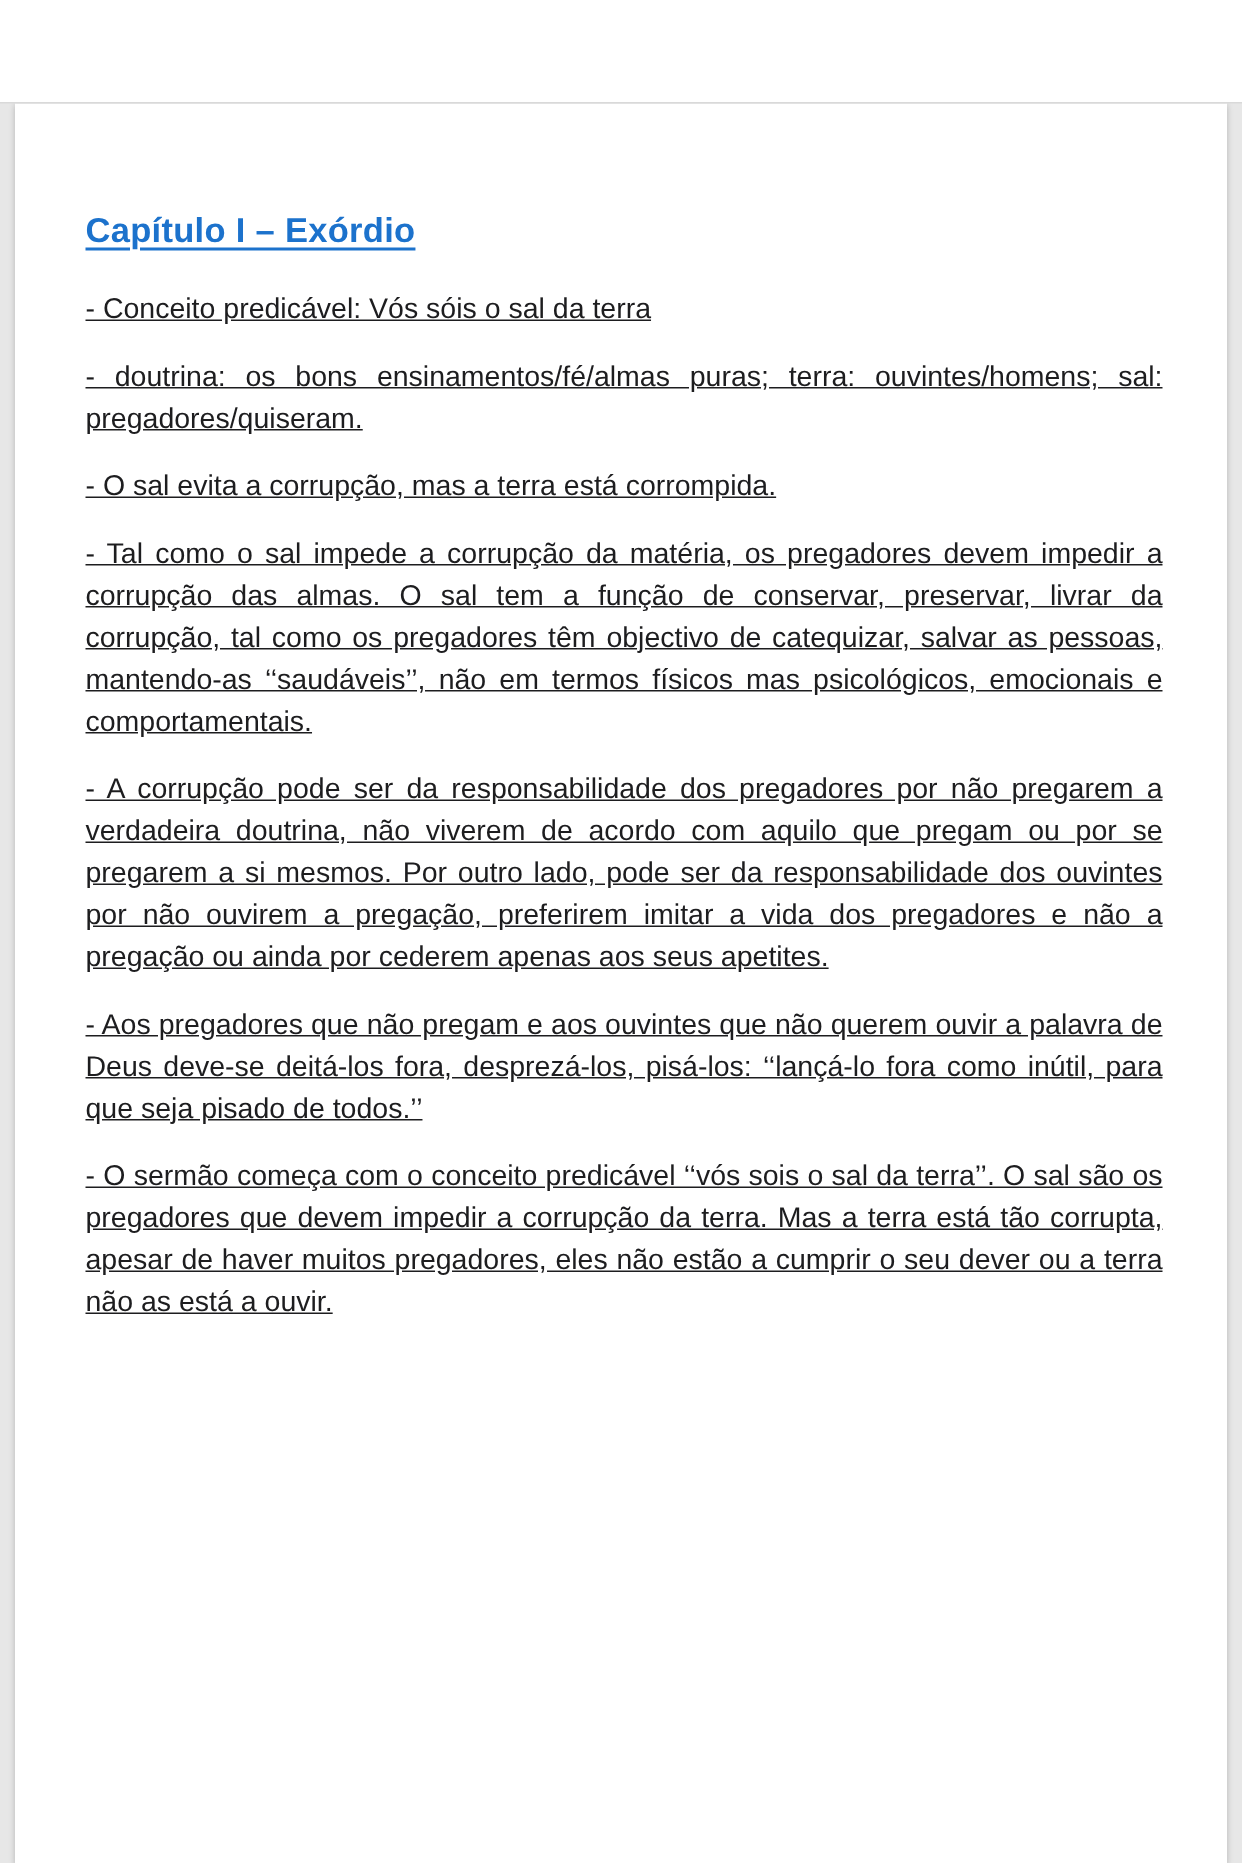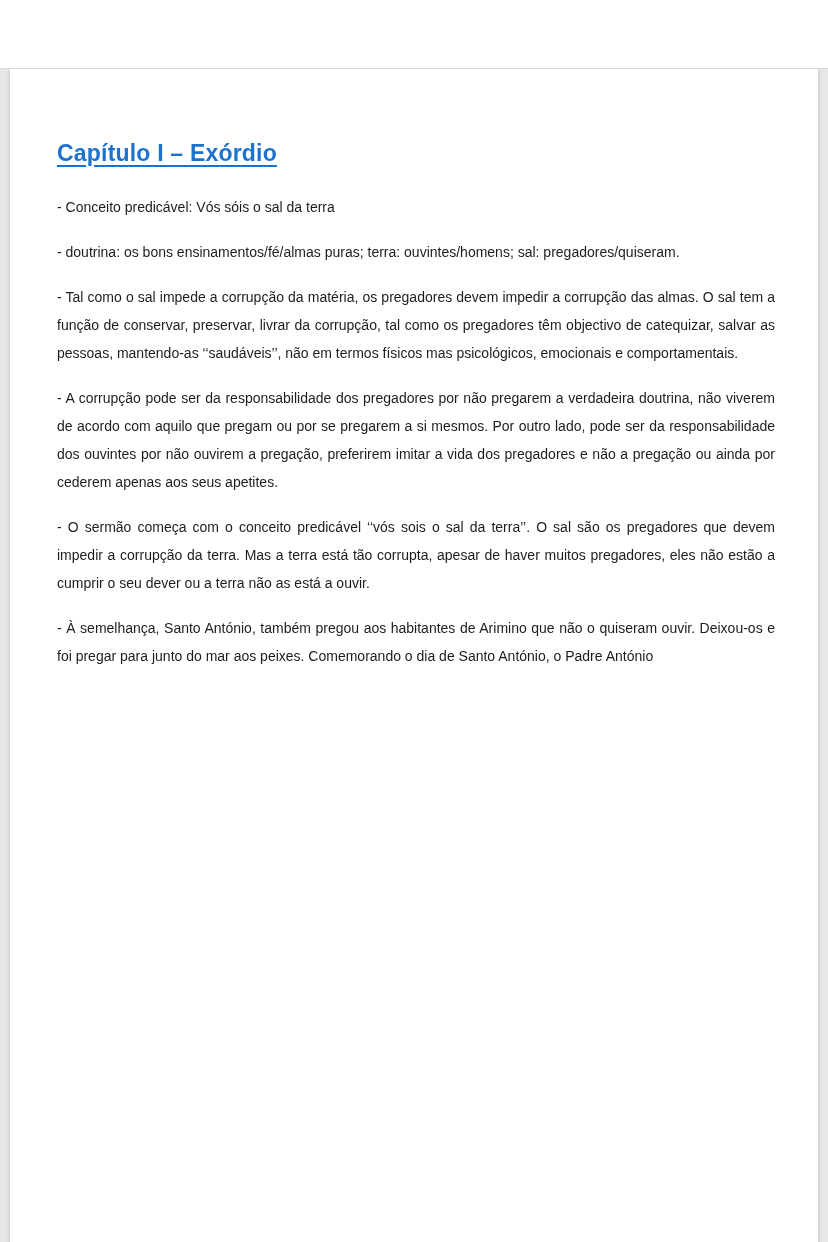--- a/index.html
+++ b/index.html
@@ -50,39 +50,41 @@
     letter-spacing: 0.2px;
     text-decoration: underline;
     text-decoration-thickness: 2px;
     text-underline-offset: 4px;
     margin: 0 0 26px 0;
     line-height: 27px;
   }
 
   .note-paragraph {
     color: var(--text-color, #1d1d1f);
-    font-size: 14px;
+    font-size: 19px;
     line-height: 28px;
     text-align: justify;
     margin: 0 0 17px 0;
+    text-decoration: underline;
   }
 
   .note-paragraph:last-child { margin-bottom: 0; }
 </style>
 </head>
 <body>
 
 <div class="viewer">
   <div class="doc-area">
     <div class="page">
 
       <h1 class="chapter-heading">Capítulo I – Exórdio</h1>
 
       <p class="note-paragraph">- Conceito predicável: Vós sóis o sal da terra</p>
       <p class="note-paragraph">- doutrina: os bons ensinamentos/fé/almas puras; terra: ouvintes/homens; sal: pregadores/quiseram.</p>
+      <p class="note-paragraph">- O sal evita a corrupção, mas a terra está corrompida.</p>
       <p class="note-paragraph">- Tal como o sal impede a corrupção da matéria, os pregadores devem impedir a corrupção das almas. O sal tem a função de conservar, preservar, livrar da corrupção, tal como os pregadores têm objectivo de catequizar, salvar as pessoas, mantendo-as ‘‘saudáveis’’, não em termos físicos mas psicológicos, emocionais e comportamentais.</p>
       <p class="note-paragraph">- A corrupção pode ser da responsabilidade dos pregadores por não pregarem a verdadeira doutrina, não viverem de acordo com aquilo que pregam ou por se pregarem a si mesmos. Por outro lado, pode ser da responsabilidade dos ouvintes por não ouvirem a pregação, preferirem imitar a vida dos pregadores e não a pregação ou ainda por cederem apenas aos seus apetites.</p>
+      <p class="note-paragraph">- Aos pregadores que não pregam e aos ouvintes que não querem ouvir a palavra de Deus deve-se deitá-los fora, desprezá-los, pisá-los: ‘‘lançá-lo fora como inútil, para que seja pisado de todos.’’</p>
       <p class="note-paragraph">- O sermão começa com o conceito predicável ‘‘vós sois o sal da terra’’. O sal são os pregadores que devem impedir a corrupção da terra. Mas a terra está tão corrupta, apesar de haver muitos pregadores, eles não estão a cumprir o seu dever ou a terra não as está a ouvir.</p>
-      <p class="note-paragraph">- À semelhança, Santo António, também pregou aos habitantes de Arimino que não o quiseram ouvir. Deixou-os e foi pregar para junto do mar aos peixes. Comemorando o dia de Santo António, o Padre António</p>
 
     </div>
   </div>
 </div>
 
 </body></html>

